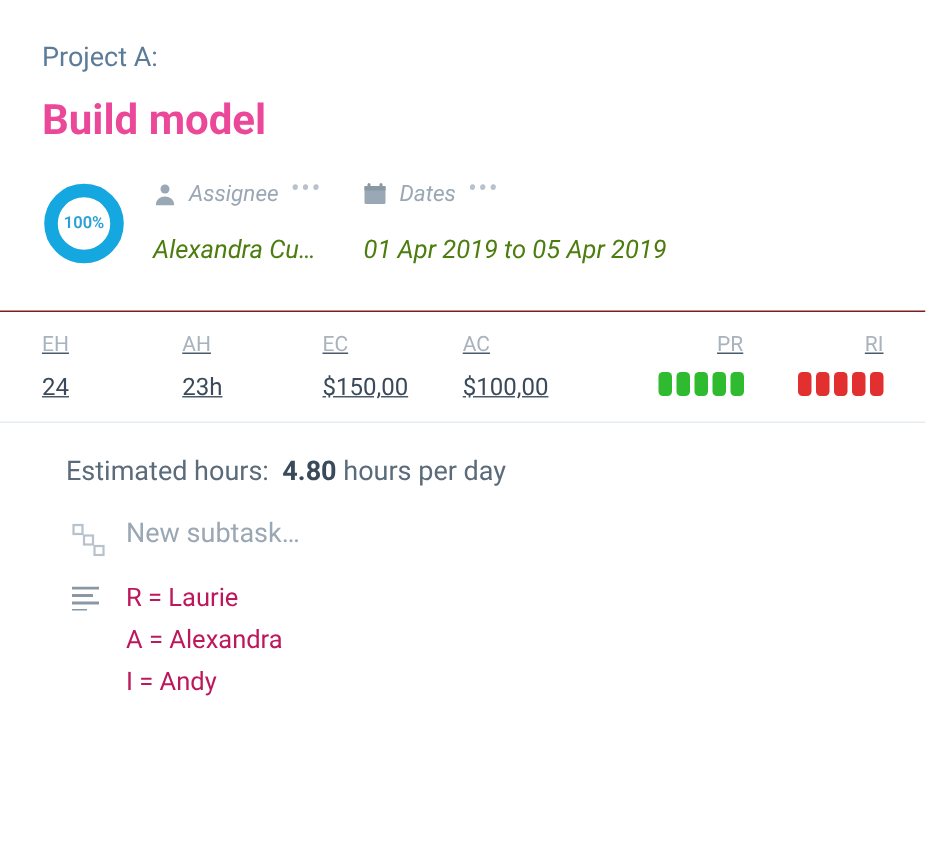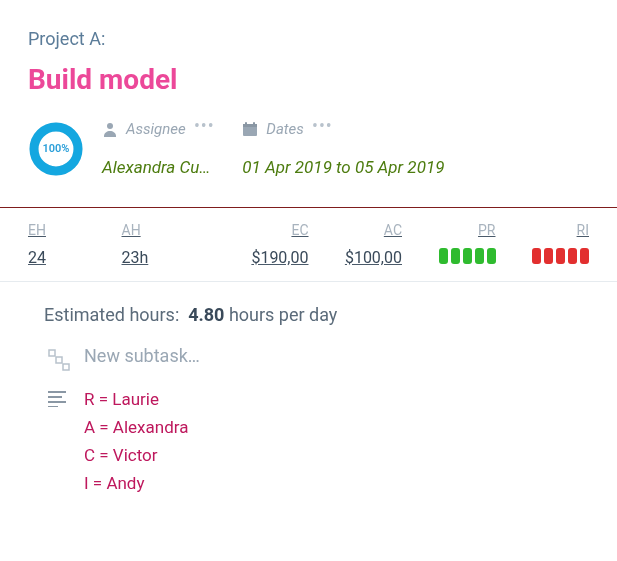--- a/index.html
+++ b/index.html
@@ -37,21 +37,21 @@
     font-size: 11px; color:#2b9fd9; font-weight:600;
   }
   .meta-block { display:flex; flex-direction:column; gap:19px;font-style:italic; }
   .meta-header { display:flex; align-items:center; gap:8px; color:#9aa7b4; font-size:15px; }
   .meta-header .icon { width:16px; height:16px; display:inline-flex; align-items:center; justify-content:center; }
   .more-dots { color:#b8c2cc; font-size:18px; letter-spacing:1px; cursor:pointer; line-height:1; position:relative; top:-3px; }
   .meta-value { font-size:17px; color:#4d7c0f; }
   .stats-section { border-top:1px solid #7f1d1d; border-bottom:1px solid #e6ebef; padding: 0; text-decoration: underline; }
   .stats-row { display:flex; padding: 14px 28px; }
   .stats-col { flex:1; text-align:left; }
-  .stats-col.center { text-align:right; }
+  .stats-col.center { text-align:left; }
   .stats-col.right { text-align:right; }
   .stats-header { font-size:14px; color:#a8b3be; margin-bottom:10px; }
   .stats-value { font-size:16px; color:#3a4a5a; }
   .pills { display:flex; gap:3px; justify-content:flex-end; }
   .pill { width:9px; height:16px; border-radius:3px; display:inline-block; }
   .pill.green { background:#2fbb2f; }
   .pill.red  { background:#e22f2f; }
   .est-hours { padding: 22px 0 20px 44px; font-size:18px; color:#5b6b7a; }
   .est-hours b { font-weight:700; color:#3a4a5a; }
   .sub-block { padding-left:44px; display:flex; gap:12px; margin-bottom:18px; }
@@ -116,21 +116,21 @@
     <div class="stats-col">
       <div class="stats-header">EH</div>
       <div class="stats-value">24</div>
     </div>
     <div class="stats-col">
       <div class="stats-header">AH</div>
       <div class="stats-value">23h</div>
     </div>
     <div class="stats-col center">
       <div class="stats-header">EC</div>
-      <div class="stats-value">$190,00</div>
+      <div class="stats-value">$150,00</div>
     </div>
     <div class="stats-col center">
       <div class="stats-header">AC</div>
       <div class="stats-value">$100,00</div>
     </div>
     <div class="stats-col right">
       <div class="stats-header" style="text-align:right;">PR</div>
       <div class="pills" id="pr-pills">
           <span class="pill green"></span>
           <span class="pill green"></span>
@@ -173,17 +173,16 @@
       <rect x="0" y="0" width="18" height="2"></rect>
         <rect x="0" y="5" width="14" height="2"></rect>
         <rect x="0" y="10" width="18" height="2"></rect>
         <rect x="0" y="15" width="10" height="2"></rect>
     </svg>
   </div>
   <div class="sub-content">
     <div class="raci-lines" id="raci-lines">
         <div>R = Laurie</div>
         <div>A = Alexandra</div>
-        <div>C = Victor</div>
         <div>I = Andy</div>
       </div>
   </div>
 </div>
 
 </body></html>

